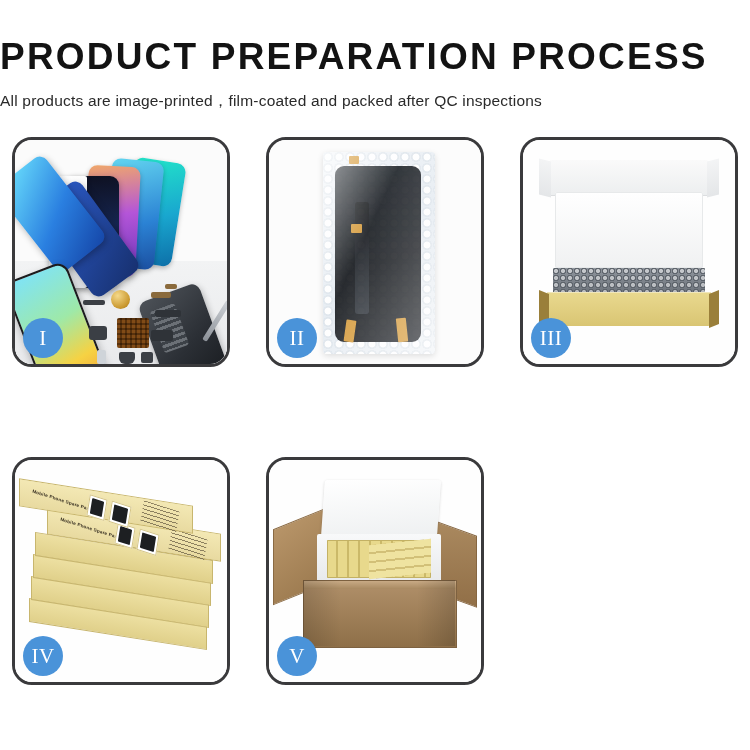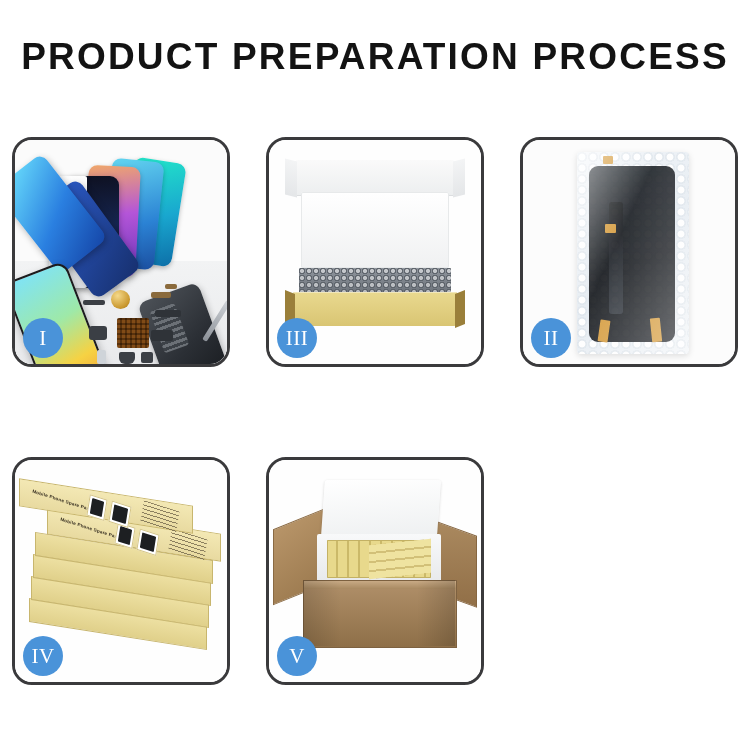--- a/index.html
+++ b/index.html
@@ -4,21 +4,21 @@
 <style>
   html,body{margin:0;padding:0;}
   body{
     width:750px;height:750px;background:#ffffff;
     font-family:"Liberation Sans", sans-serif;
     overflow:hidden;position:relative;
   }
   .page{width:750px;height:750px;position:relative;}
 
   
-  .header{text-align:center;padding-top:38px;}
+  .header{text-align:left;padding-top:38px;}
   .title{
     font-family:"Liberation Sans", sans-serif;
     font-size:37px;font-weight:700;letter-spacing:2.2px;
     color:#131313;line-height:1.05;white-space:nowrap;
   }
   .subtitle{
     font-family:"Liberation Sans", sans-serif;
     font-size:15.5px;font-weight:400;color:#2a2a2a;
     margin-top:14px;letter-spacing:.2px;white-space:nowrap;
   }
@@ -204,20 +204,21 @@
     background:rgba(255,255,255,.35);transform:skew(-26deg,6deg);}
   .c-tape{position:absolute;width:17px;height:18px;background:rgba(120,94,62,.55);}
 </style>
 </head>
 <body>
 
 <div class="page">
 
   <div class="header">
     <div class="title">PRODUCT PREPARATION PROCESS</div>
+    <div class="subtitle">All products are image-printed，film-coated and packed after QC inspections</div>
   </div>
 
   <div class="grid">
 
     <div class="panel">
       <div class="panel-inner p1">
         <div class="floor"></div>
         <div class="ph f1"></div>
         <div class="ph f2"></div>
         <div class="ph f3"></div>
@@ -237,41 +238,41 @@
         <div class="chip" style="left:136px;top:152px;width:20px;height:6px;"></div>
         <div class="chip" style="left:150px;top:144px;width:12px;height:5px;"></div>
         <div class="part" style="left:104px;top:212px;width:16px;height:12px;border-radius:2px 2px 6px 6px;"></div>
         <div class="part" style="left:126px;top:212px;width:12px;height:11px;border-radius:2px;"></div>
         <div class="tool"></div>
       </div>
       <div class="badge">I</div>
     </div>
 
     <div class="panel">
-      <div class="panel-inner p3">
-        <div class="b3-lid"></div>
-        <div class="b3-foam"></div>
-        <div class="b3-bub"></div>
-        <div class="b3-front"></div>
-      </div>
-      <div class="badge">III</div>
-    </div>
-
-    <div class="panel">
       <div class="panel-inner p2">
         <div class="bubblewrap">
           <div class="scr-in"></div>
           <div class="tab-o" style="left:26px;top:4px;width:10px;height:8px;"></div>
           <div class="tab-o" style="left:28px;top:72px;width:11px;height:9px;"></div>
           <div class="tab-o" style="left:22px;top:168px;width:10px;height:22px;transform:rotate(8deg);"></div>
           <div class="tab-o" style="left:74px;top:166px;width:10px;height:24px;transform:rotate(-6deg);"></div>
           <div class="bw-sheen"></div>
         </div>
       </div>
       <div class="badge">II</div>
+    </div>
+
+    <div class="panel">
+      <div class="panel-inner p3">
+        <div class="b3-lid"></div>
+        <div class="b3-foam"></div>
+        <div class="b3-bub"></div>
+        <div class="b3-front"></div>
+      </div>
+      <div class="badge">III</div>
     </div>
 
     <div class="panel">
       <div class="panel-inner p4">
         <div class="stack">
 
           <div class="bx" style="left:10px;top:128px;width:176px;height:22px;transform:skewY(9deg);"></div>
           <div class="bx" style="left:12px;top:106px;width:176px;height:22px;transform:skewY(9deg);"></div>
           <div class="bx" style="left:14px;top:84px;width:176px;height:22px;transform:skewY(9deg);"></div>
           <div class="bx" style="left:16px;top:62px;width:176px;height:22px;transform:skewY(9deg);"></div>

